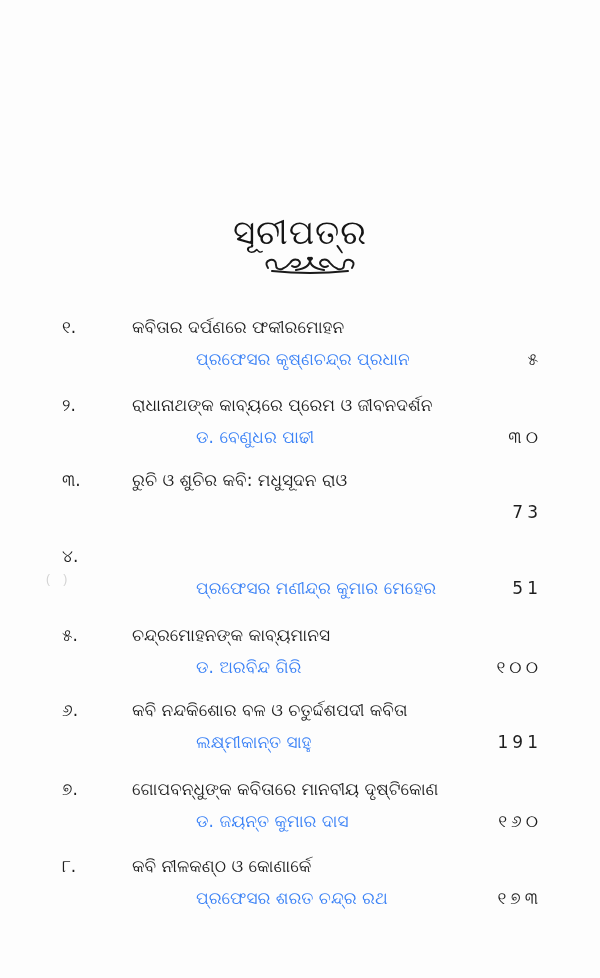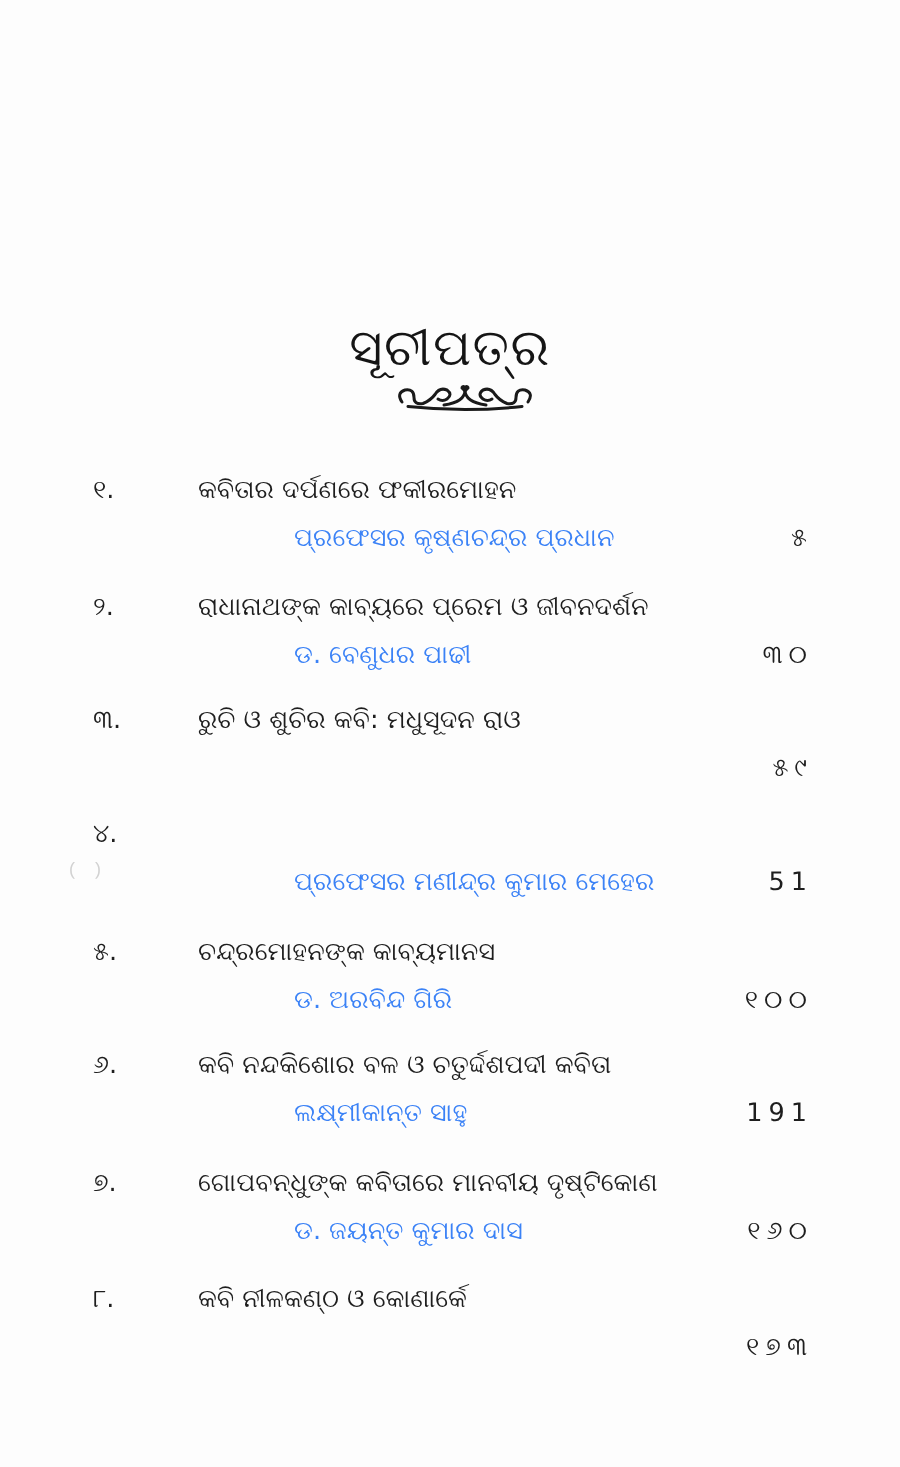--- a/index.html
+++ b/index.html
@@ -120,21 +120,21 @@
   <div class="entry" style="top:392px;">
     <span class="num">୨.</span>
     <span class="etitle">ରାଧାନାଥଙ୍କ କାବ୍ୟରେ ପ୍ରେମ ଓ ଜୀବନଦର୍ଶନ</span>
     <span class="author">ଡ. ବେଣୁଧର ପାଢୀ</span>
     <span class="pg">୩୦</span>
   </div>
 
   <div class="entry" style="top:467px;">
     <span class="num">୩.</span>
     <span class="etitle">ରୁଚି ଓ ଶୁଚିର କବି: ମଧୁସୂଦନ ରାଓ</span>
-    <span class="pg">୫୯</span>
+    <span class="pg">73</span>
   </div>
 
   <div class="entry" style="top:543px;">
     <span class="num">୪.</span>
     <span class="author">ପ୍ରଫେସର ମଣୀନ୍ଦ୍ର କୁମାର ମେହେର</span>
     <span class="pg">51</span>
   </div>
 
   <div class="entry" style="top:622px;">
     <span class="num">୫.</span>
@@ -153,16 +153,17 @@
   <div class="entry" style="top:776px;">
     <span class="num">୭.</span>
     <span class="etitle">ଗୋପବନ୍ଧୁଙ୍କ କବିତାରେ ମାନବୀୟ ଦୃଷ୍ଟିକୋଣ</span>
     <span class="author">ଡ. ଜୟନ୍ତ କୁମାର ଦାସ</span>
     <span class="pg">୧୬୦</span>
   </div>
 
   <div class="entry" style="top:853px;">
     <span class="num">୮.</span>
     <span class="etitle">କବି ନୀଳକଣ୍ଠ ଓ କୋଣାର୍କେ</span>
+    <span class="author">ପ୍ରଫେସର ଶରତ ଚନ୍ଦ୍ର ରଥ</span>
     <span class="pg">୧୭୩</span>
   </div>
 
 </div>
 
 </body></html>

